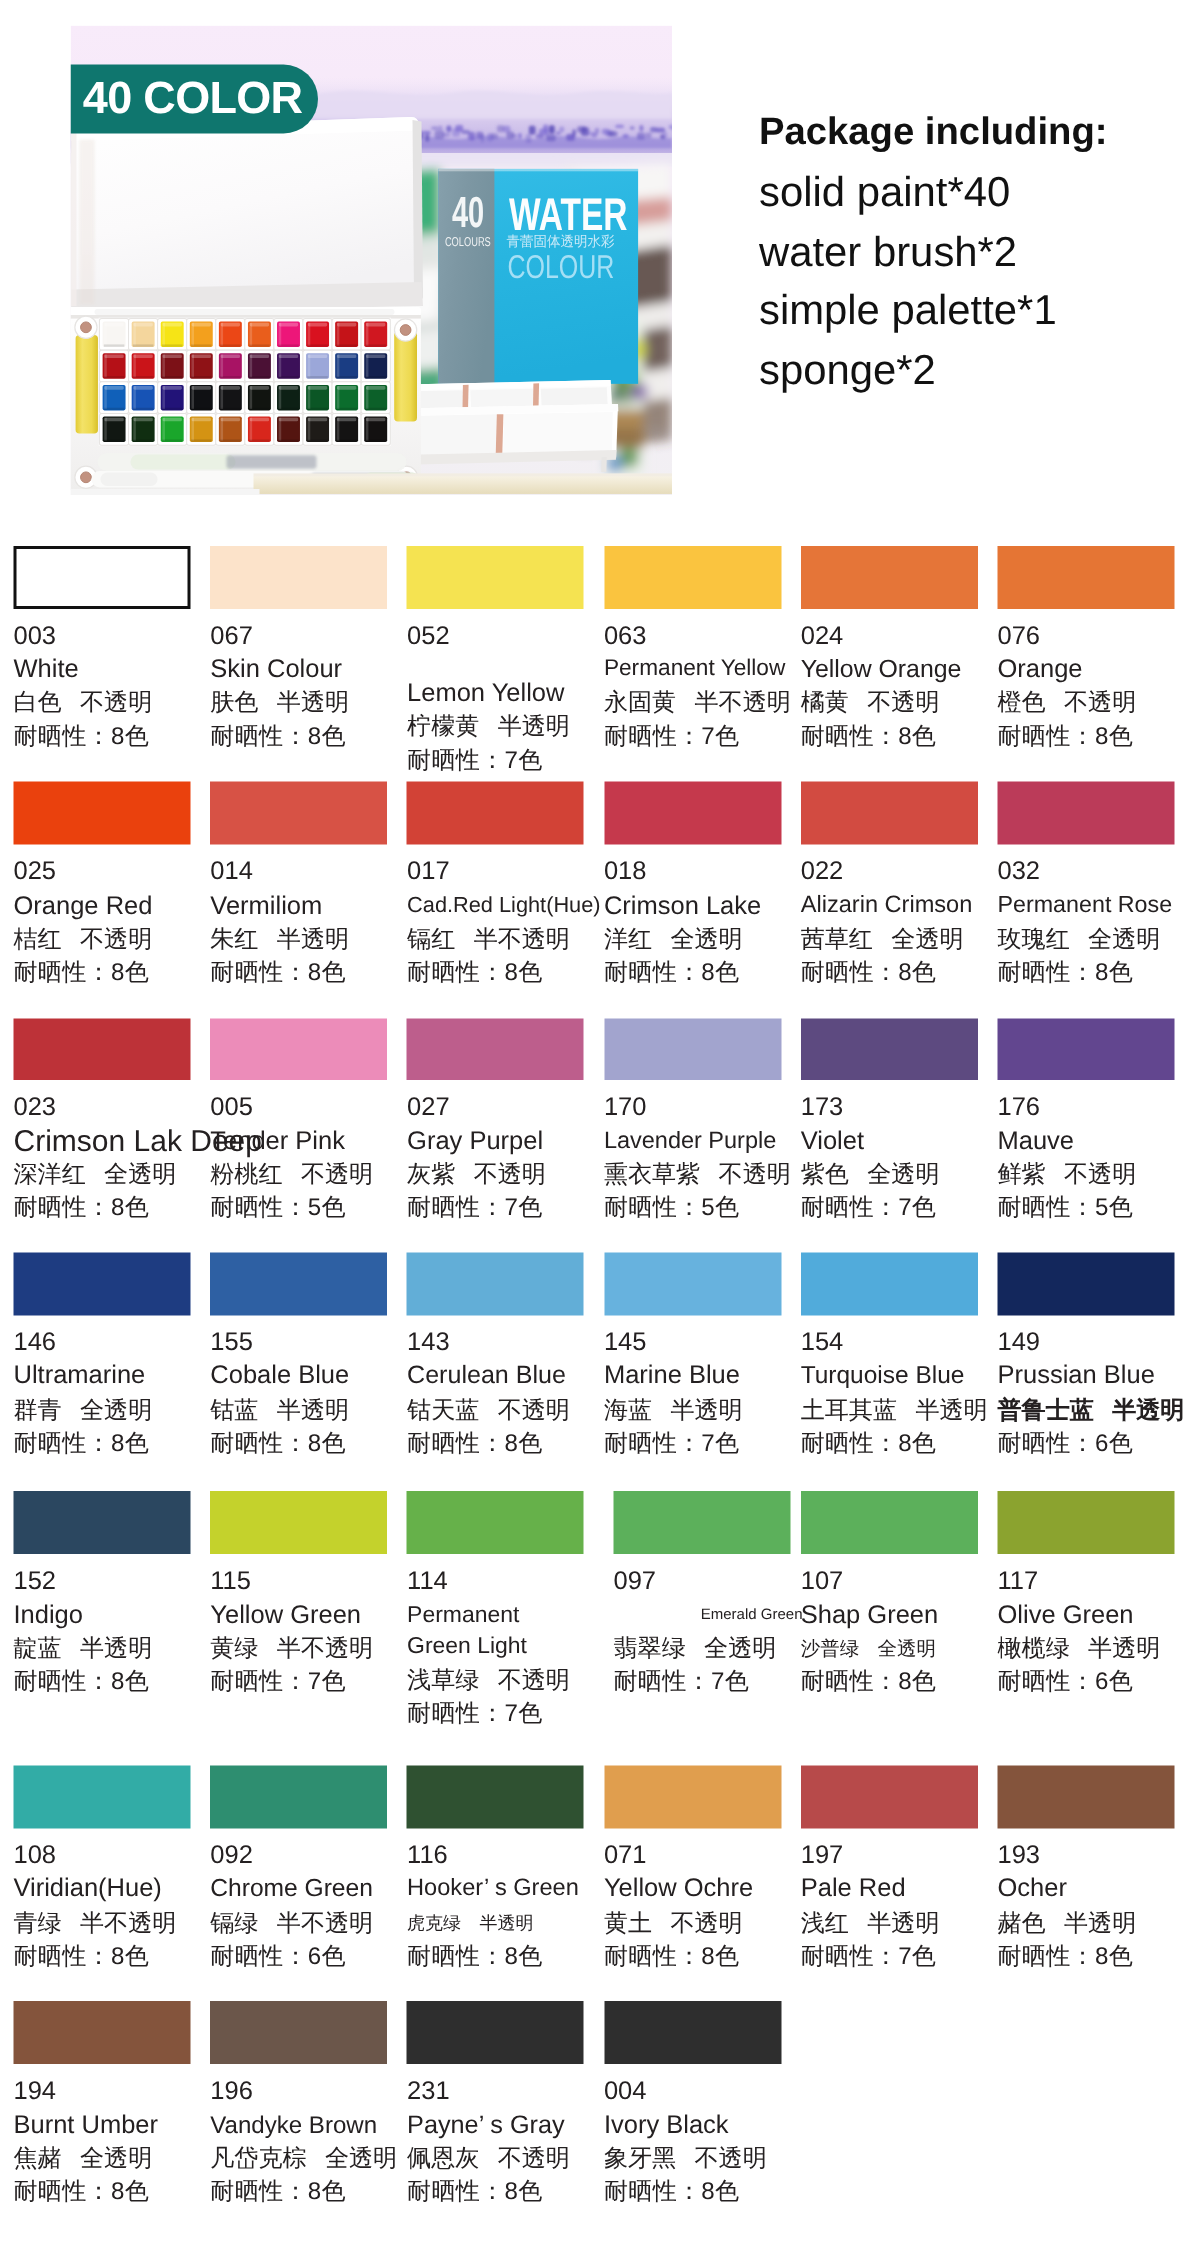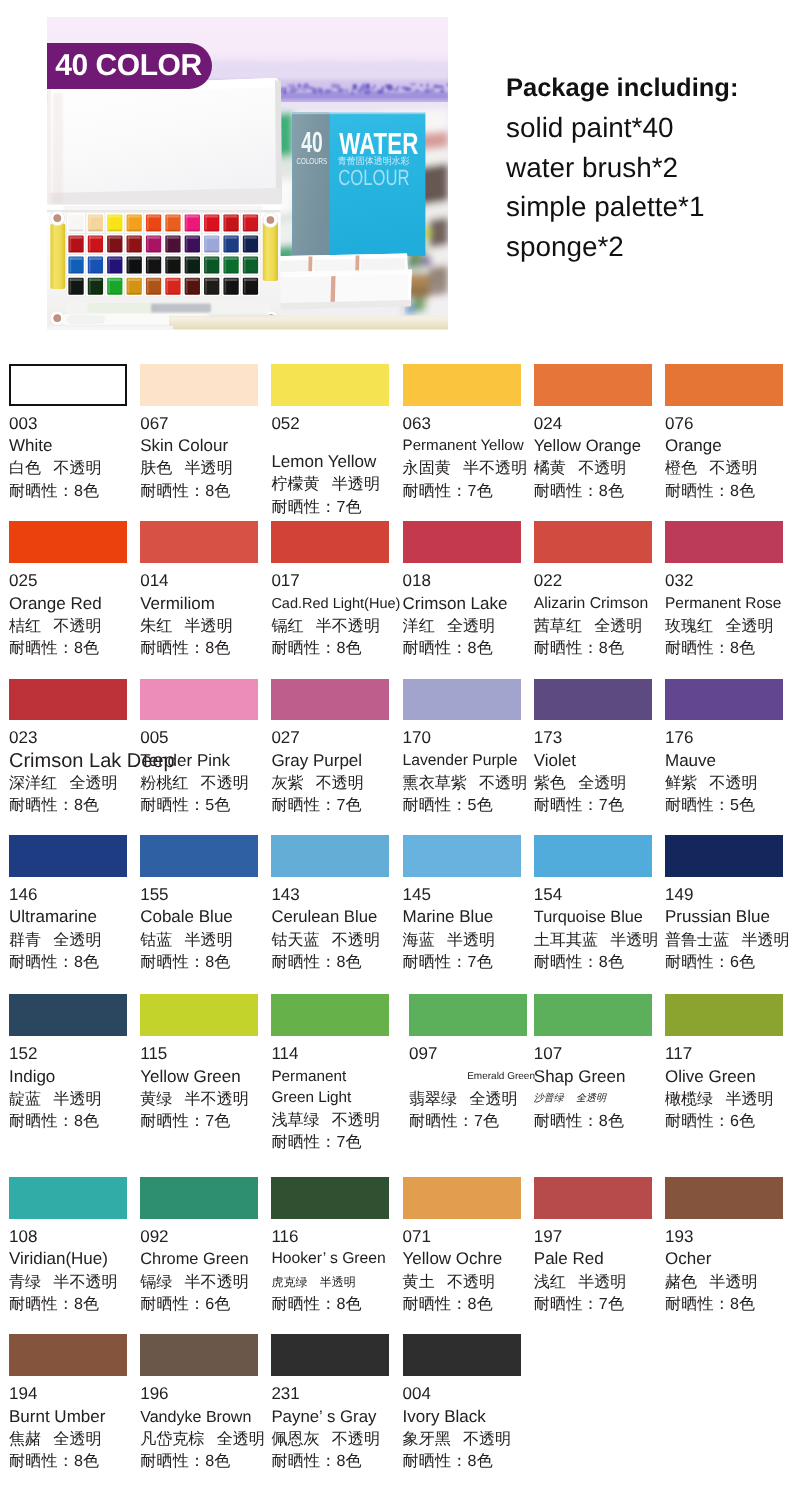--- a/index.html
+++ b/index.html
@@ -11,21 +11,21 @@
   }
   .page{position:relative;width:790px;height:1512px;background:#fff;}
 
   
   .hero{position:absolute;left:47px;top:17px;width:401px;height:313px;overflow:hidden;}
   .hero-svg{position:absolute;left:0;top:0;display:block;}
   .badge{
     position:absolute;left:0;top:26px;height:46px;
     padding:0 10.5px 0 8.2px;
     display:flex;align-items:center;
-    background:#701a75;color:#ffffff;
+    background:#0f766e;color:#ffffff;
     border-radius:0 23px 23px 0;
     font-size:30px;font-weight:bold;letter-spacing:-0.45px;
     box-sizing:border-box;z-index:5;
   }
 
   
   .pkg{position:absolute;left:506px;top:68.6px;}
   .pkg-title{font-size:25.5px;font-weight:bold;color:#111;line-height:39.6px;white-space:nowrap;}
   .pkg-line{font-size:27.9px;color:#111;line-height:39.6px;white-space:nowrap;}
 
@@ -750,21 +750,21 @@
         <div class="chip" style="background:#51abdb;"></div>
         <div class="txt code">154</div>
         <div class="txt ename fit" style="font-size: 16.32px; white-space: nowrap;">Turquoise Blue</div>
         <div class="txt cn" style="font-size: 16.06px;"><span class="cnfit">土耳其蓝</span><span class="sp" style="width: 12.28px;"></span><span class="cnfit">半透明</span></div>
         <div class="txt cn lf" style="font-size: 16.06px;">耐晒性：8色</div>
       </div>
       <div class="cell" style="left:665.0px;top:471.3px">
         <div class="chip" style="background:#13275c;"></div>
         <div class="txt code">149</div>
         <div class="txt ename fit" style="white-space: nowrap;">Prussian Blue</div>
-        <div class="txt cn" style="font-size: 16.06px;"><span class="cnfit">普鲁士蓝</span><span class="sp" style="width: 12.28px;"></span><span class="cnfit">半透明</span></div>
+        <div class="txt cn" style="font-size: 16.06px; font-weight: bold;"><span class="cnfit">普鲁士蓝</span><span class="sp" style="width: 12.28px;"></span><span class="cnfit">半透明</span></div>
         <div class="txt cn lf" style="font-size: 16.06px;">耐晒性：6色</div>
       </div>
       <div class="cell" style="left:9.0px;top:630.4px">
         <div class="chip" style="background:#2b4760;"></div>
         <div class="txt code">152</div>
         <div class="txt ename fit" style="white-space: nowrap;">Indigo</div>
         <div class="txt cn" style="font-size: 16.06px;"><span class="cnfit">靛蓝</span><span class="sp" style="width: 12.28px;"></span><span class="cnfit">半透明</span></div>
         <div class="txt cn lf" style="font-size: 16.06px;">耐晒性：8色</div>
       </div>
       <div class="cell" style="left:140.2px;top:630.4px">
@@ -785,21 +785,21 @@
         <div class="chip" style="background:#5cb05b;"></div>
         <div class="txt code">097</div>
         <div class="txt ename fit" style="font-size: 10px; white-space: nowrap; text-align: right;">Emerald Green</div>
         <div class="txt cn" style="font-size: 16.06px;"><span class="cnfit">翡翠绿</span><span class="sp" style="width: 12.28px;"></span><span class="cnfit">全透明</span></div>
         <div class="txt cn lf" style="font-size: 16.06px;">耐晒性：7色</div>
       </div>
       <div class="cell" style="left:533.8px;top:630.4px">
         <div class="chip" style="background:#5cb05b;"></div>
         <div class="txt code">107</div>
         <div class="txt ename fit" style="white-space: nowrap;">Shap Green</div>
-        <div class="txt cn" style="font-size: 10px; font-style: italic;"><span class="cnfit">沙普绿</span><span class="sp" style="width: 12.28px;"></span><span class="cnfit">全透明</span></div>
+        <div class="txt cn" style="font-size: 13px;"><span class="cnfit">沙普绿</span><span class="sp" style="width: 12.28px;"></span><span class="cnfit">全透明</span></div>
         <div class="txt cn lf" style="font-size: 16.06px;">耐晒性：8色</div>
       </div>
       <div class="cell" style="left:665.0px;top:630.4px">
         <div class="chip" style="background:#8ba32f;"></div>
         <div class="txt code">117</div>
         <div class="txt ename fit" style="white-space: nowrap;">Olive Green</div>
         <div class="txt cn" style="font-size: 16.06px;"><span class="cnfit">橄榄绿</span><span class="sp" style="width: 12.28px;"></span><span class="cnfit">半透明</span></div>
         <div class="txt cn lf" style="font-size: 16.06px;">耐晒性：6色</div>
       </div>
       <div class="cell" style="left:9.0px;top:813.2px">

